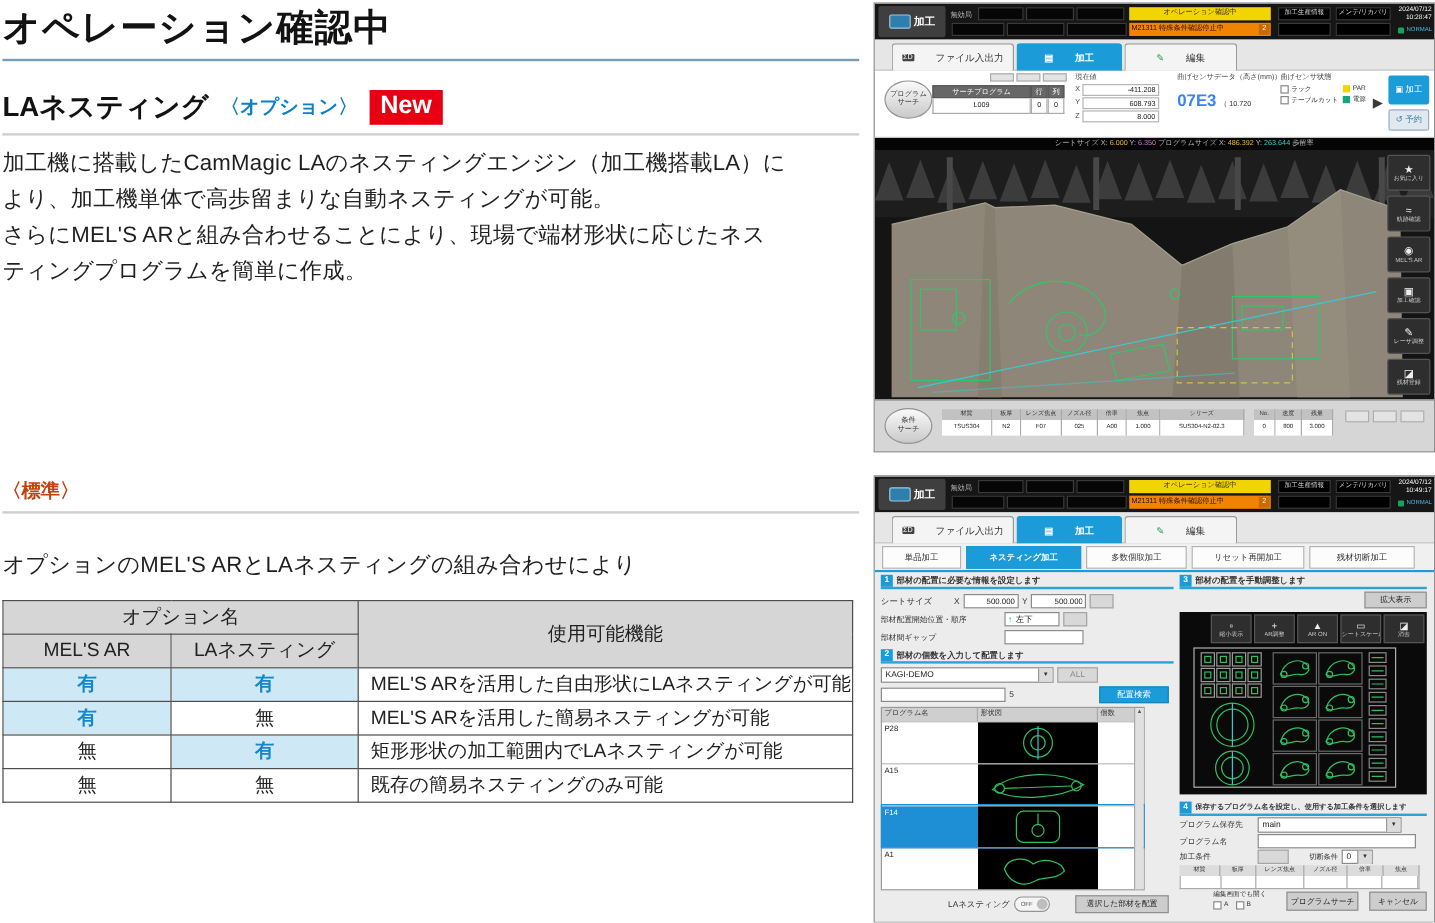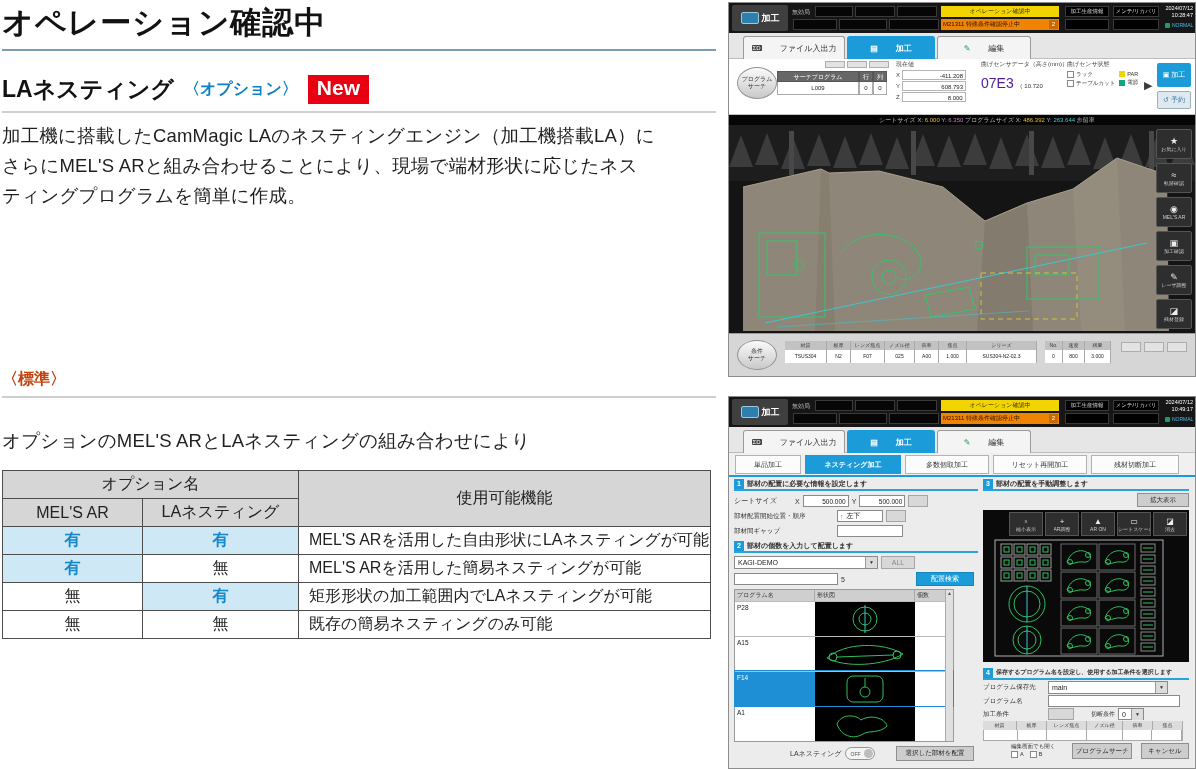--- a/index.html
+++ b/index.html
@@ -64,21 +64,21 @@
         font-size:6px;color:#333;text-align:center;box-sizing:border-box}
   .tinybtn{width:20px;height:7px;background:#e3e3e3;border:1px solid #adadad;box-sizing:border-box}
   .sTable{position:absolute;left:48px;top:68px;display:flex;flex-direction:column;font-size:6px}
   .sTr{display:flex}
   .sTh{background:#676767;color:#fff;height:11px;line-height:11px;text-align:center;border:1px solid #555;box-sizing:border-box;overflow:hidden;white-space:nowrap}
   .sTd{background:#fff;color:#222;height:13px;line-height:13px;text-align:center;border:1px solid #aaa;border-top:none;box-sizing:border-box}
   .blklabel{font-size:6px;color:#444;white-space:nowrap}
   .axrow{display:flex;align-items:center;gap:2px;margin-top:1px}
   .axv{width:64px;height:10px;border:1px solid #b5b5b5;font-size:6px;line-height:10px;text-align:right;
        padding-right:2px;box-sizing:border-box;background:#fff;color:#222}
-  .bigval{font-size:14px;font-weight:400;color:#4c1d95;line-height:16px}
+  .bigval{font-size:14px;font-weight:700;color:#3b82f6;line-height:16px}
   .subval{font-size:6px;color:#333}
   .ckrow{display:flex;align-items:center;gap:2px;font-size:5.5px;color:#333;white-space:nowrap;margin-top:2px}
   .ckbox{width:5px;height:5px;border:1px solid #888;background:#fff}
   .legsq{width:6px;height:6px}
   .playico{font-size:11px;color:#3a3a3a}
   .bbtn{width:34px;border-radius:2px;color:#fff;font-size:7px;display:flex;align-items:center;justify-content:center;gap:2px;box-sizing:border-box}
   .strip{position:absolute;left:0;top:112px;width:466px;height:10px;background:#050505;color:#bbb;
          font-size:6px;line-height:10px;white-space:nowrap;overflow:hidden}
   .strip b{font-weight:400}
   .camera{position:absolute;left:0;top:122px;width:466px;height:208px;background:#1d1d1d}
@@ -148,20 +148,21 @@
 
     <div class="sec-row">
       <span class="sec-h">LAネスティング</span>
       <span class="sec-tag">〈オプション〉</span>
       <span class="badge-new">New</span>
     </div>
     <div class="rule-gray"></div>
 
     <div class="body-block">
       <div class="bline">加工機に搭載したCamMagic LAのネスティングエンジン（加工機搭載LA）に</div>
+      <div class="bline">より、加工機単体で高歩留まりな自動ネスティングが可能。</div>
       <div class="bline">さらにMEL'S ARと組み合わせることにより、現場で端材形状に応じたネス</div>
       <div class="bline">ティングプログラムを簡単に作成。</div>
     </div>
 
     <div class="sec-row" style="margin-top:158px">
       <span class="sec-tag" style="color:#c2410c">〈標準〉</span>
     </div>
     <div class="rule-gray"></div>
 
 

